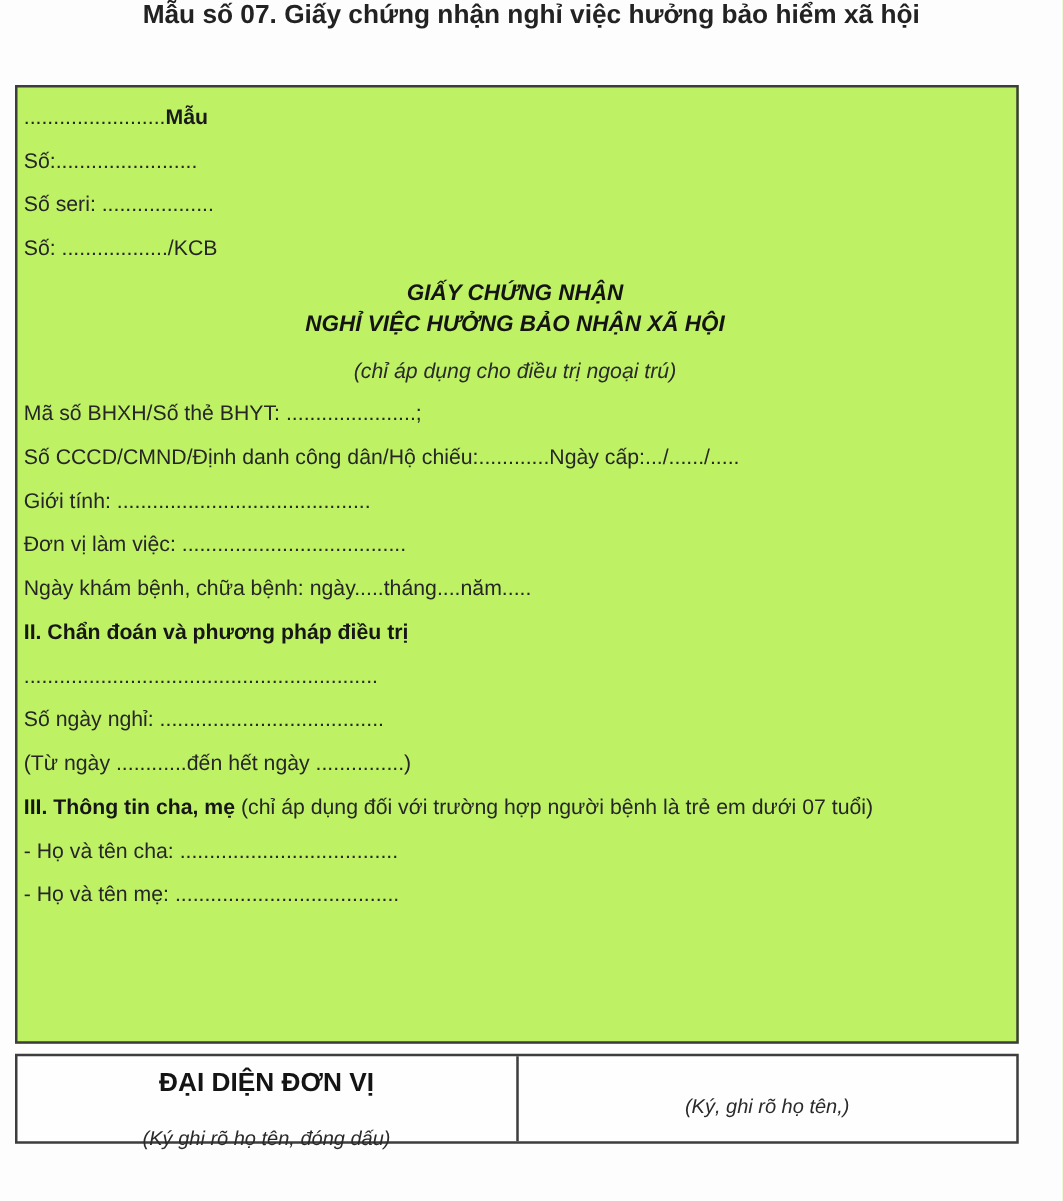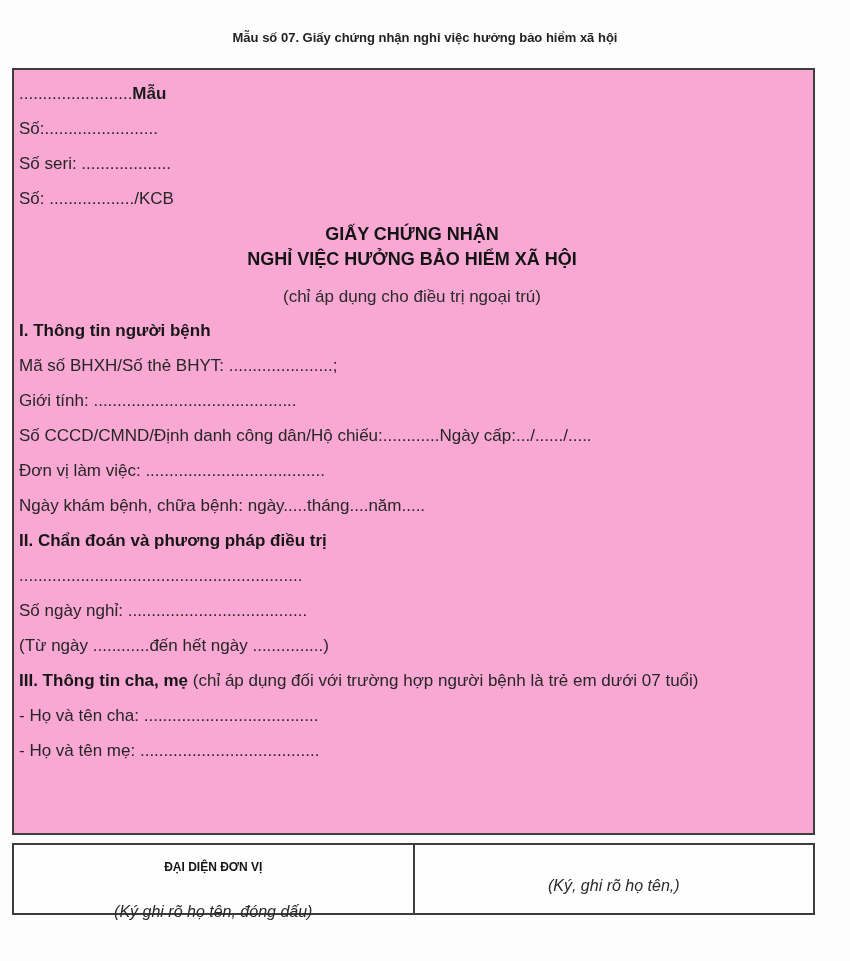--- a/index.html
+++ b/index.html
@@ -6,46 +6,45 @@
   html, body { margin: 0; padding: 0; }
   body {
     width: 850px; height: 961px;
     background: #ffffff;
     font-family: "Liberation Sans", "DejaVu Sans", sans-serif;
     color: #1c1c1c;
   }
   .page { position: relative; width: 850px; height: 961px; background: #fdfdfd; overflow: hidden; }
 
   .doc-title {
-    padding-top: 30px;
     text-align: center;
     font-weight: bold;
-    font-size: 13px;
+    font-size: 21px;
     color: #222;
   }
 
   .main-box {
     position: absolute;
     left: 12px; top: 68px;
     width: 803px; height: 767px;
     border: 2px solid #3d3d3d;
-    background: #f9a8d4;
+    background: #bef264;
     padding: 6px 8px 0 5px;
     overflow: hidden;
   }
 
   .line {
     font-size: 17px;
     line-height: 35px;
     white-space: nowrap;
     color: #262626;
   }
   .line b { font-weight: bold; color: #1a1a1a; }
 
-  .cert-heading { text-align: center; padding: 6px 0 4px 0; }
+  .cert-heading { text-align: center; padding: 6px 0 4px 0; font-style: italic; }
   .cert-heading .h-main { font-weight: bold; font-size: 18px; line-height: 25px; color: #141414; }
   .cert-heading .h-sub { font-size: 17px; line-height: 25px; color: #2a2a2a; margin-top: 12px; }
 
   .sec-title { font-weight: bold; font-size: 17px; line-height: 35px; color: #161616; white-space: nowrap; }
   .sec-title-inline { font-size: 17px; line-height: 35px; white-space: nowrap; color: #262626; }
   .sec-title-inline b { font-weight: bold; color: #161616; margin-top: 47px; }
 
   .date-line {
     text-align: right;
     font-style: italic;
@@ -58,47 +57,46 @@
   .sign-table {
     position: absolute;
     left: 12px; top: 843px;
     width: 803px; height: 72px;
     border: 2px solid #3d3d3d;
     background: #fefefe;
     display: flex;
   }
   .sign-cell { flex: 1; text-align: center; padding-top: 9px; }
   .sign-cell.left { border-right: 2px solid #3d3d3d; }
-  .sig-title { font-weight: bold; font-size: 12px; line-height: 26px; color: #141414; }
+  .sig-title { font-weight: bold; font-size: 21px; line-height: 26px; color: #141414; }
   .sig-note { font-style: italic; font-size: 16px; line-height: 24px; color: #2a2a2a; margin-top: 20px; }
 </style>
 </head>
 <body>
 
 <div class="page">
 
   <div class="doc-title">Mẫu số 07. Giấy chứng nhận nghỉ việc hưởng bảo hiểm xã hội</div>
 
   <div class="main-box">
 
     <div class="line"><span>........................</span><b>Mẫu</b></div>
     <div class="line">Số:........................</div>
     <div class="line">Số seri: ...................</div>
     <div class="line">Số: ................../KCB</div>
 
     <div class="cert-heading">
       <div class="h-main">GIẤY CHỨNG NHẬN</div>
-      <div class="h-main">NGHỈ VIỆC HƯỞNG BẢO HIỂM XÃ HỘI</div>
+      <div class="h-main">NGHỈ VIỆC HƯỞNG BẢO NHẬN XÃ HỘI</div>
       <div class="h-sub">(chỉ áp dụng cho điều trị ngoại trú)</div>
     </div>
 
-    <div class="sec-title">I. Thông tin người bệnh</div>
     <div class="line">Mã số BHXH/Số thẻ BHYT: ......................;</div>
+    <div class="line">Số CCCD/CMND/Định danh công dân/Hộ chiếu:............Ngày cấp:.../....../.....</div>
     <div class="line">Giới tính: ...........................................</div>
-    <div class="line">Số CCCD/CMND/Định danh công dân/Hộ chiếu:............Ngày cấp:.../....../.....</div>
     <div class="line">Đơn vị làm việc: ......................................</div>
     <div class="line">Ngày khám bệnh, chữa bệnh: ngày.....tháng....năm.....</div>
 
     <div class="sec-title">II. Chẩn đoán và phương pháp điều trị</div>
     <div class="line">............................................................</div>
     <div class="line">Số ngày nghỉ: ......................................</div>
     <div class="line">(Từ ngày ............đến hết ngày ...............)</div>
 
     <div class="sec-title-inline"><b>III. Thông tin cha, mẹ</b> <span>(chỉ áp dụng đối với trường hợp người bệnh là trẻ em dưới 07 tuổi)</span></div>
     <div class="line">- Họ và tên cha: .....................................</div>

